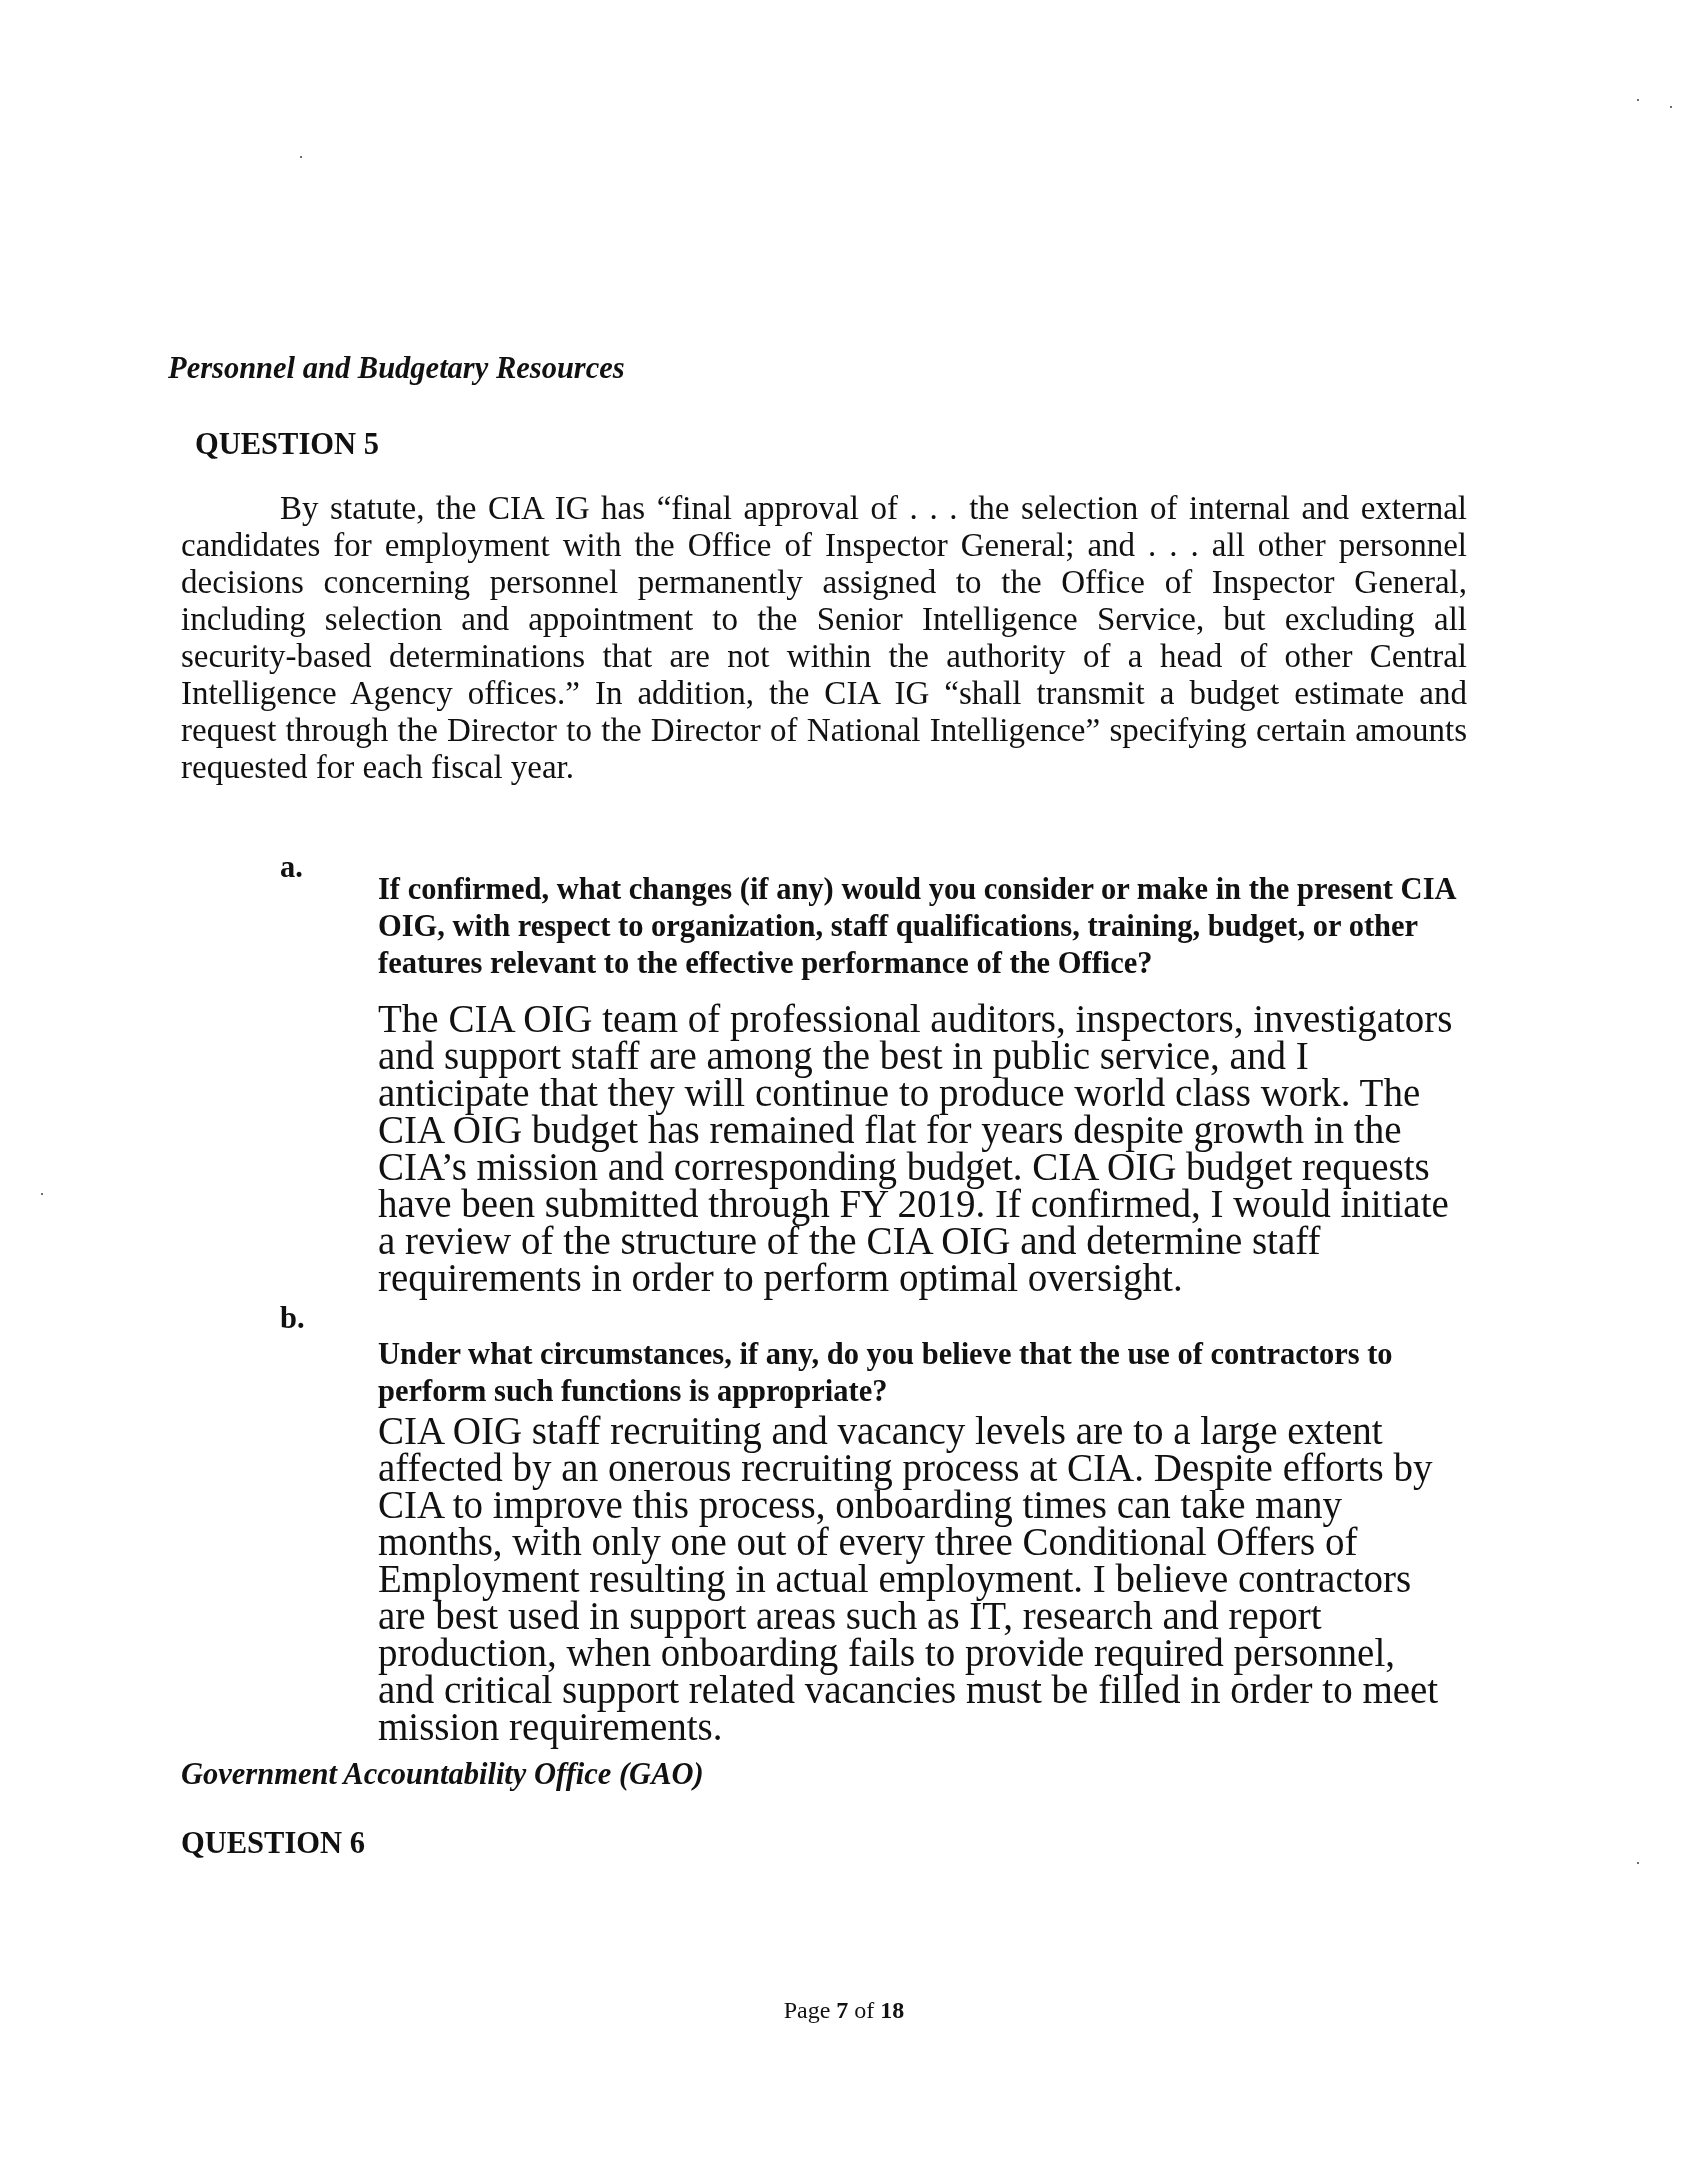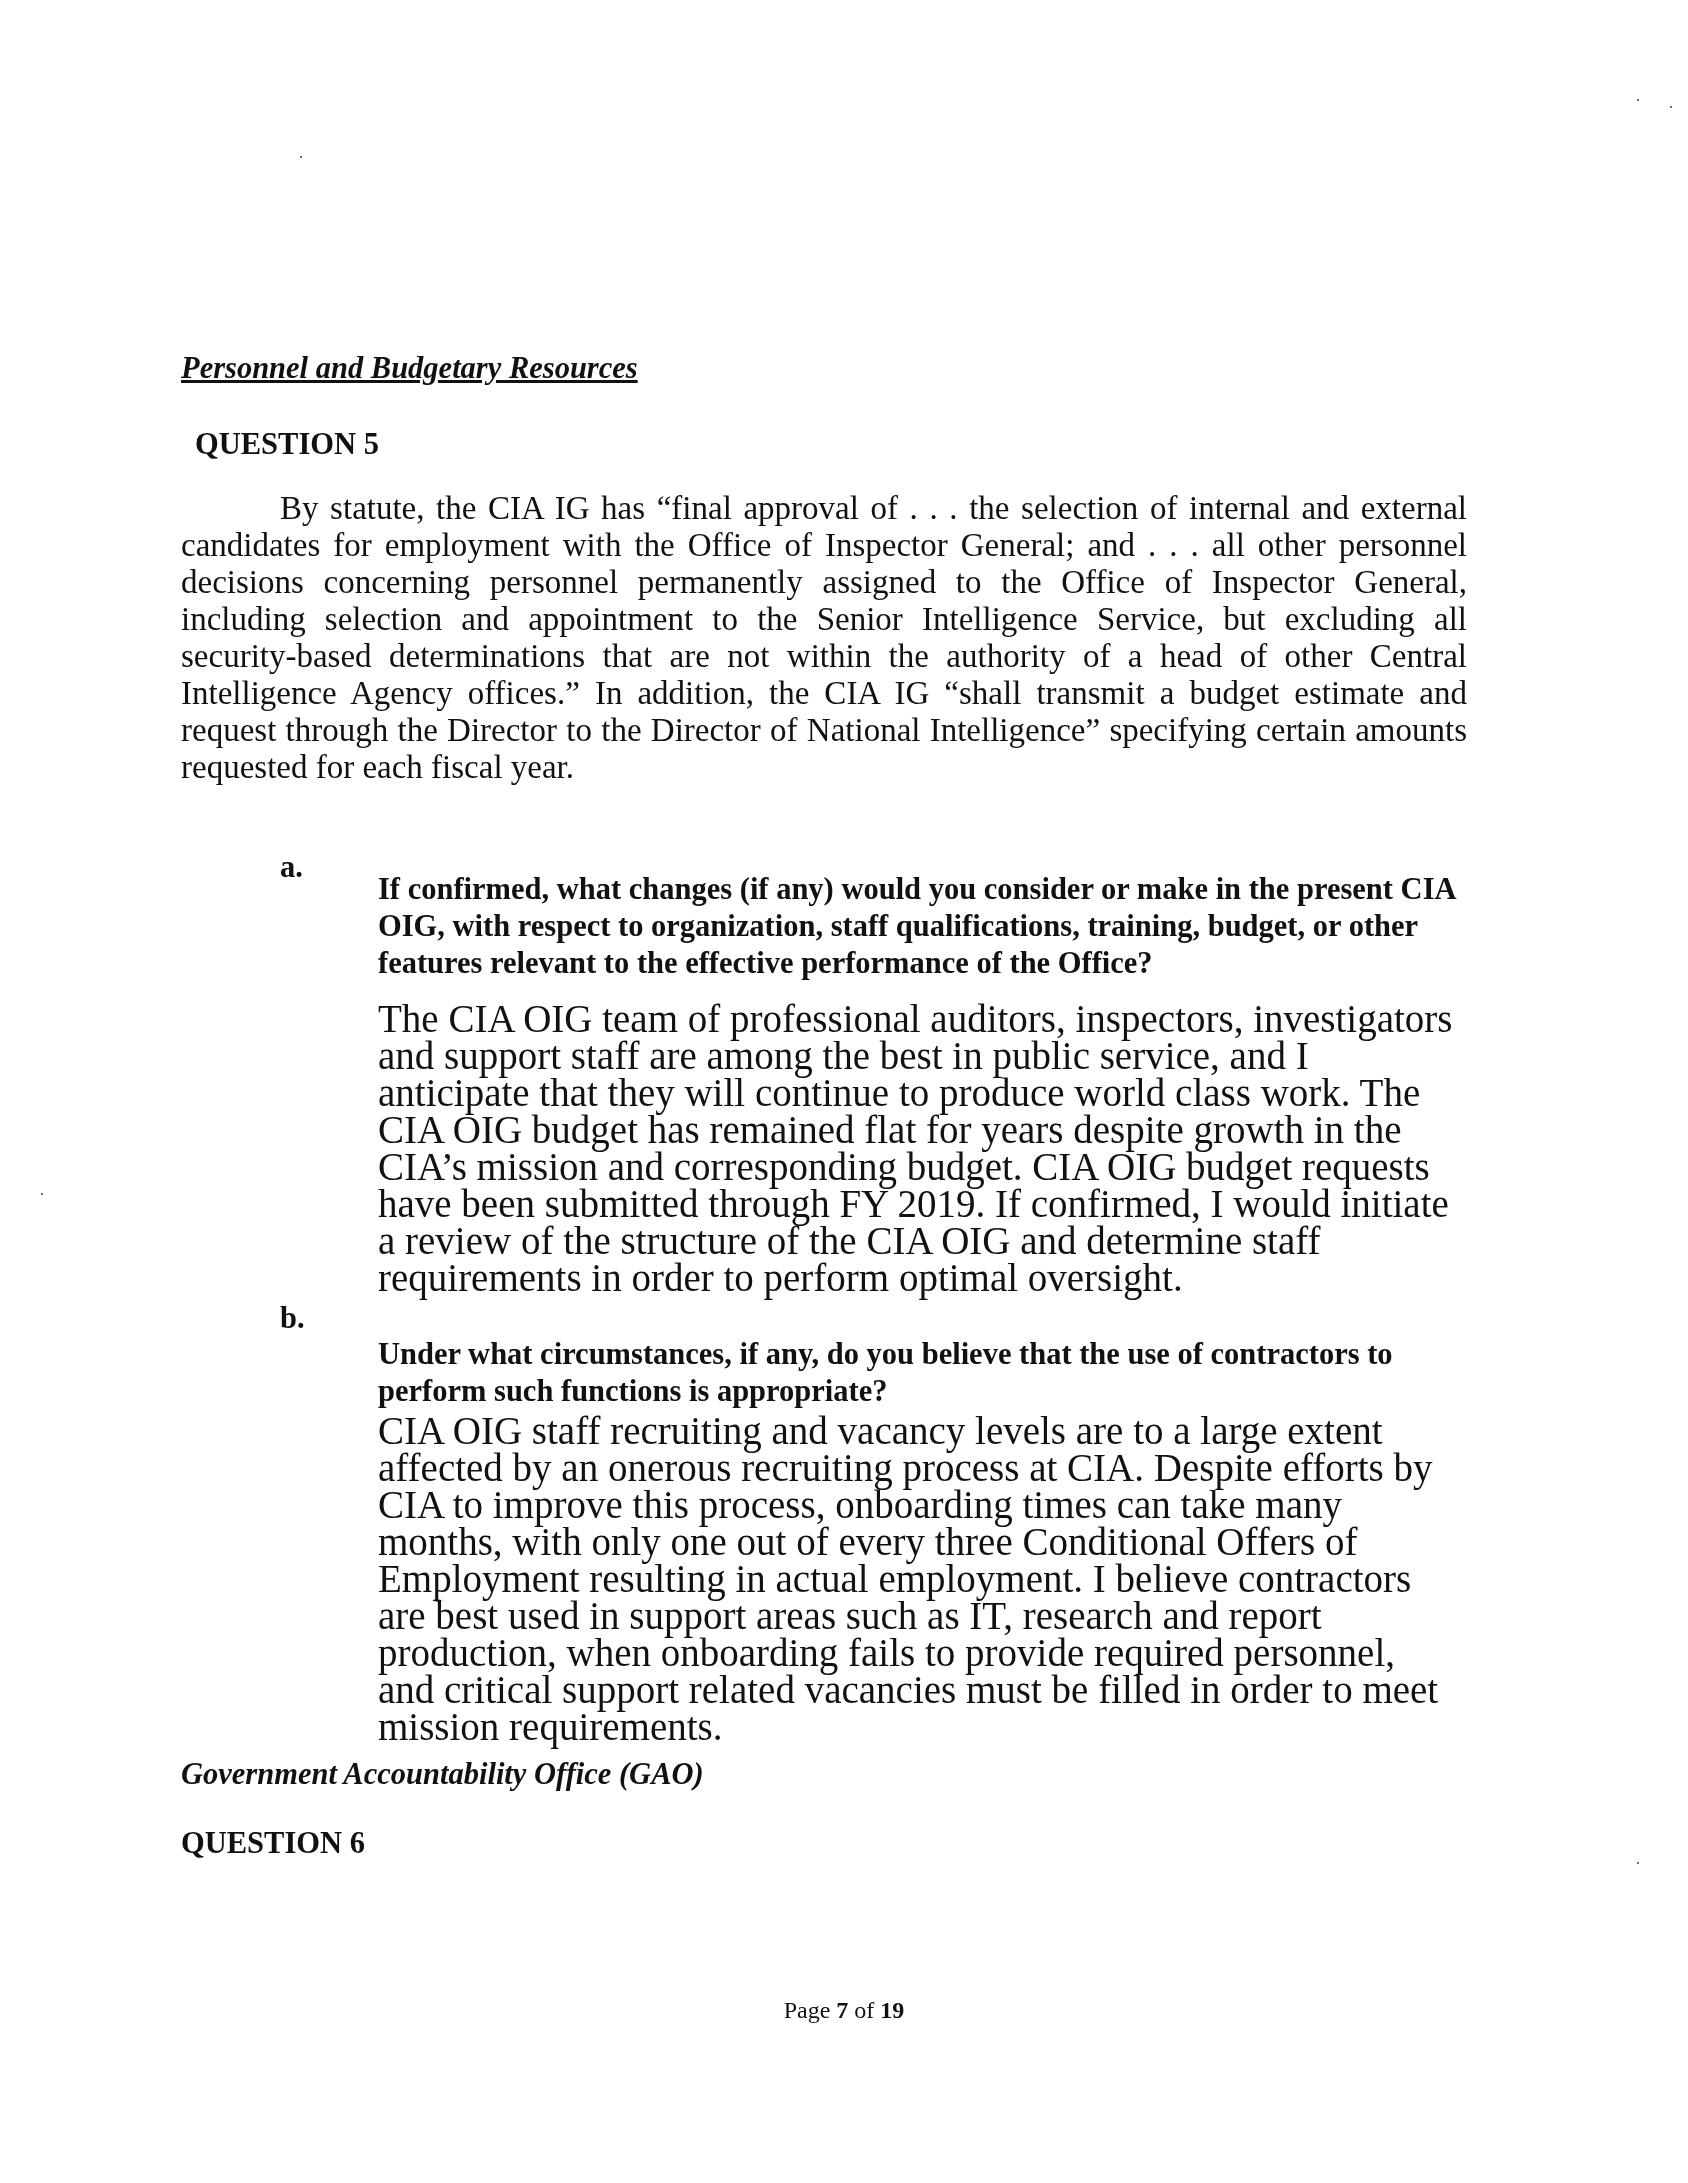--- a/index.html
+++ b/index.html
@@ -33,21 +33,21 @@
     font-size: 24px; line-height: 26.5px; text-align: center;
   }
   .footer b { font-weight: bold; }
   .speck { position: absolute; width: 2px; height: 2px; background: #555; border-radius: 0.7px; }
 </style>
 </head>
 <body>
 
 <div>
 
-  <div class="abs section-heading" style="left:181px; top:350px;text-decoration:underline;">Personnel and Budgetary Resources</div>
+  <div class="abs section-heading" style="left:168px; top:350px;">Personnel and Budgetary Resources</div>
 
   <div class="abs question-heading" style="left:195px; top:426px;">QUESTION 5</div>
 
   <p class="abs body-para" style="left:181px; top:490px; width:1286px; margin:0;">By statute, the CIA IG has “final approval of . . .  the selection of internal and external candidates for employment with the Office of Inspector General; and . . . all other personnel decisions concerning personnel permanently assigned to the Office of Inspector General, including selection and appointment to the Senior Intelligence Service, but excluding all security-based determinations that are not within the authority of a head of other Central Intelligence Agency offices.”  In addition, the CIA IG “shall transmit a budget estimate and request through the Director to the Director of National Intelligence” specifying certain amounts requested for each fiscal year.</p>
 
   <div class="abs sub-q" style="left:280px; top:849px; width:1193px;">
     <span class="marker">a.</span>
     <span class="qtext" style="width:1087px;margin-top:22px;">If confirmed, what changes (if any) would you consider or make in the present CIA OIG, with respect to organization, staff qualifications, training, budget, or other features relevant to the effective performance of the Office?</span>
   </div>
 
@@ -61,21 +61,21 @@
   <p class="abs answer" style="left:378px; top:1412px; width:1074px; margin:0;">CIA OIG staff recruiting and vacancy levels are to a large extent affected by an onerous recruiting process at CIA.  Despite efforts by CIA to improve this process, onboarding times can take many months, with only one out of every three Conditional Offers of Employment resulting in actual employment.  I believe contractors are best used in support areas such as IT, research and report production, when onboarding fails to provide required personnel, and critical support related vacancies must be filled in order to meet mission requirements.</p>
 
   <div class="abs section-heading" style="left:181px; top:1756px;">Government Accountability Office (GAO)</div>
 
   <div class="abs question-heading" style="left:181px; top:1825px;">QUESTION 6</div>
 
   <div class="abs footer" style="left:0; top:1997px; width:1688px;">
     <span>Page</span>
     <b>7</b>
     <span>of</span>
-    <b>19</b>
+    <b>18</b>
   </div>
 
   <span class="speck" style="left:300px; top:156px;"></span>
   <span class="speck" style="left:1637px; top:99px;"></span>
   <span class="speck" style="left:1670px; top:106px;"></span>
   <span class="speck" style="left:41px; top:1193px;"></span>
   <span class="speck" style="left:1637px; top:1862px;"></span>
 </div>
 
 

